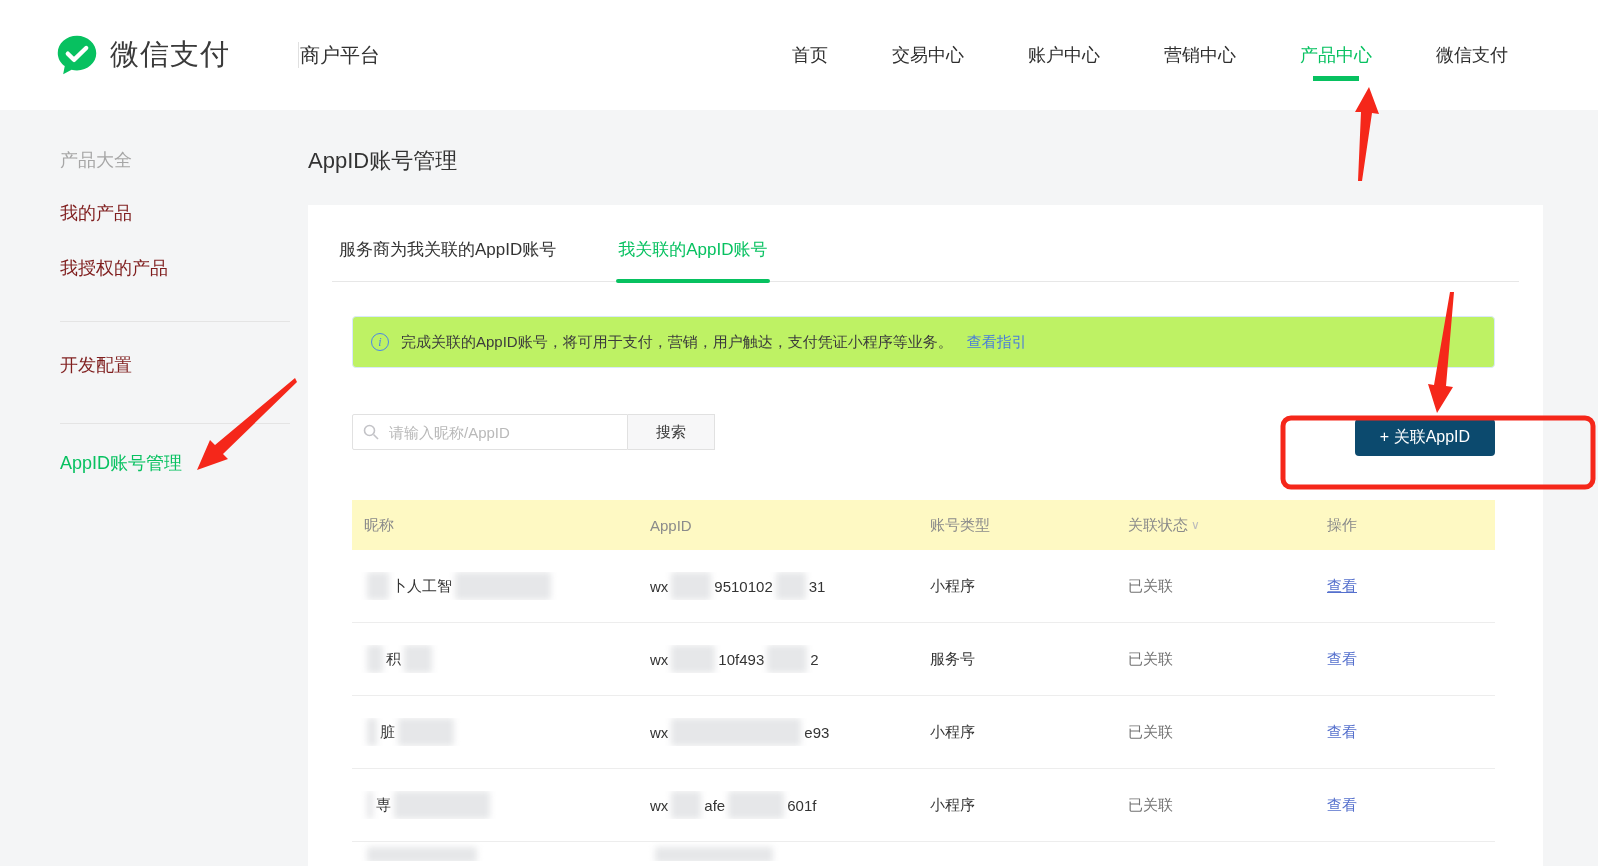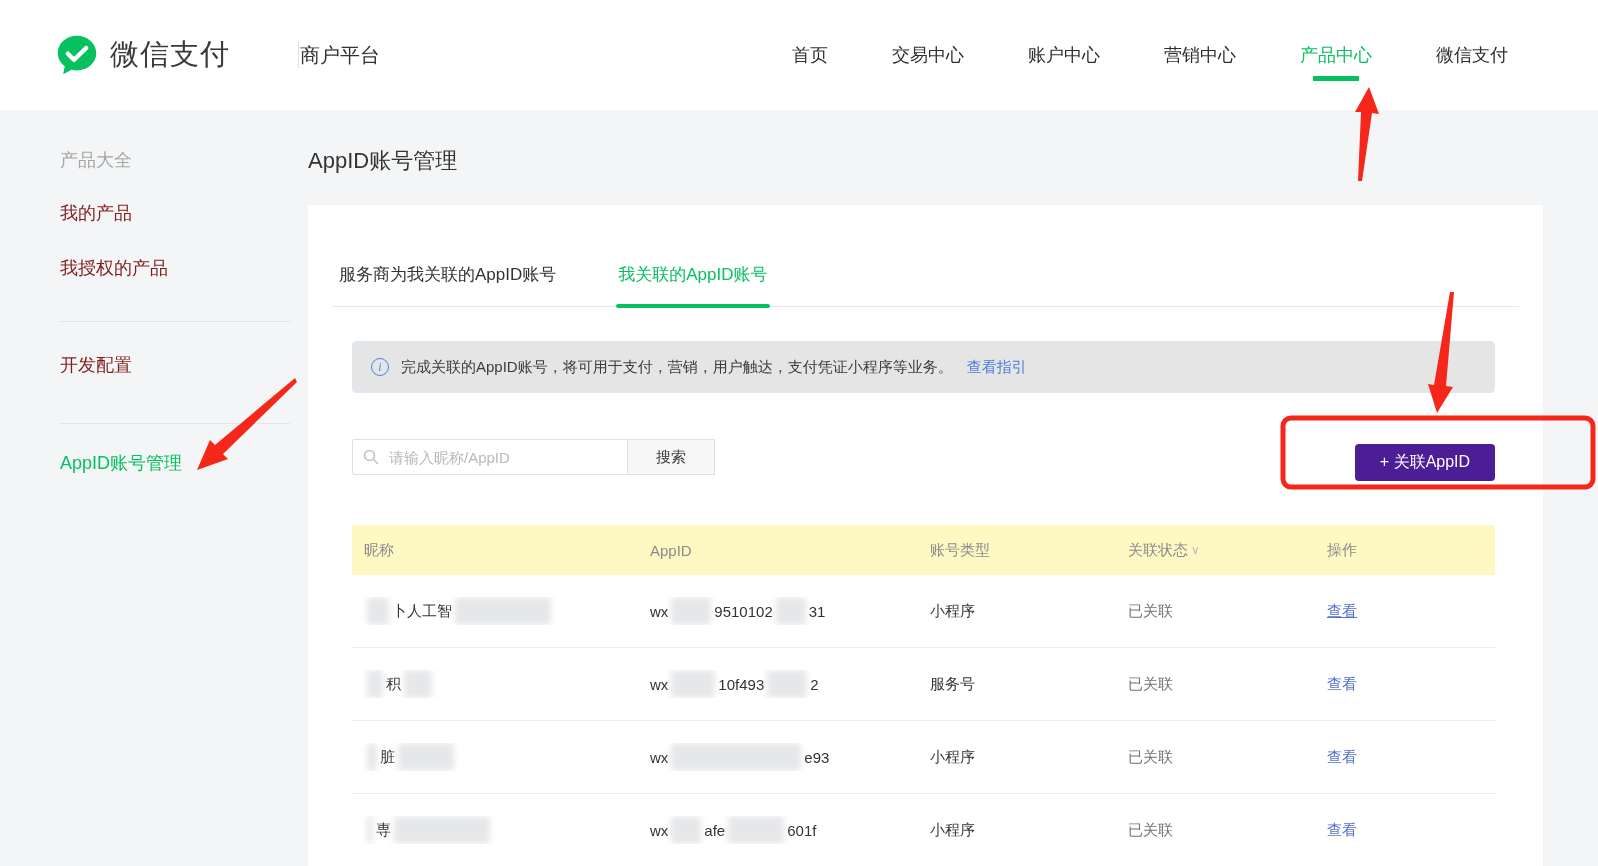--- a/index.html
+++ b/index.html
@@ -22,38 +22,38 @@
   
   .sidebar{ position:absolute; left:0; top:110px; width:288px; height:756px;}
   .side-entry{ position:absolute; left:60px; font-size:18px; line-height:24px; color:#7f1d1d; cursor:pointer; white-space:nowrap;}
   .side-section{ color:#a6a6a6; cursor:default;}
   .side-entry.active{ color:#07c160;}
   .side-divider{ position:absolute; left:60px; width:230px; height:1px; background:#e4e4e4;}
   
   .page-title{ position:absolute; left:308px; top:146px; font-size:22px; font-weight:500; color:#333;}
   .content-card{ position:absolute; left:308px; top:205px; width:1235px; height:661px; background:#fff; padding:0 24px; overflow:hidden;}
   
-  .tabs{ margin-top:59px; display:flex; gap:58px; padding-left:5px; border-bottom:1px solid #e7e7e7;}
+  .tabs{ margin-top:34px; display:flex; gap:58px; padding-left:5px; border-bottom:1px solid #e7e7e7;}
   .tab{ position:relative; font-size:17px; color:#333; padding:0 2px 20px 2px; line-height:22px; cursor:pointer; white-space:nowrap;}
   .tab.active{ color:#07c160;}
   .tab-underline{ position:absolute; left:0; bottom:-2px; width:100%; height:4px; background:#07c160; border-radius:2px;}
   
-  .info-banner{ margin:34px 24px 0 20px; height:52px; background:#e5e5e5; border:1px solid #d9e9fa; border-radius:4px; display:flex; align-items:center; padding:0 18px; font-size:15px; color:#3c3c3c;}
+  .info-banner{ margin:34px 24px 0 20px; height:52px; background:#bef264; border:1px solid #d9e9fa; border-radius:4px; display:flex; align-items:center; padding:0 18px; font-size:15px; color:#3c3c3c;}
   .info-icon{ width:18px; height:18px; border:1.5px solid #4a86e8; border-radius:50%; color:#4a86e8; font-size:12px; font-style:italic; font-family:"Liberation Serif", serif; display:flex; align-items:center; justify-content:center; margin-right:12px; flex:none;}
   .info-icon::after{ content:"i"; }
   .banner-link{ color:#4a7edb; margin-left:14px; cursor:pointer; white-space:nowrap;}
   
   .toolbar-row{ margin:46px 24px 0 20px; display:flex; justify-content:space-between; align-items:flex-start;}
   .search-group{ display:flex;}
   .search-box{ position:relative;}
   .search-input{ width:276px; height:36px; border:1px solid #e1e1e1; border-radius:2px 0 0 2px; padding:0 10px 0 36px; font-size:15px; color:#333; outline:none; background:#fff;}
   .search-input::placeholder{ color:#b9b9b9;}
   .search-glyph{ position:absolute; left:11px; top:10px;}
   .search-button{ width:87px; height:36px; background:#f7f7f8; border:1px solid #e1e1e1; border-left:none; font-size:15px; color:#3c3c3c; cursor:pointer; font-family:inherit;}
-  .link-appid-button{ margin-top:5px; height:37px; min-width:140px; padding:0 22px; background:#4c1d95; color:#fff; border:none; border-radius:4px; font-size:16px; font-weight:500; cursor:pointer; font-family:inherit;}
+  .link-appid-button{ margin-top:5px; height:37px; min-width:140px; padding:0 22px; background:#0c4a6e; color:#fff; border:none; border-radius:4px; font-size:16px; font-weight:500; cursor:pointer; font-family:inherit;}
   
   .data-table{ margin:44px 24px 0 20px;}
   .thead{ display:flex; height:50px; align-items:center; background:#fef9c3; color:#8b8b8b; font-size:15px;}
   .cell{ padding-left:12px; display:flex; align-items:center; white-space:nowrap; overflow:hidden;}
   .col-nick{ width:286px; flex:none;}
   .col-appid{ width:280px; flex:none;}
   .col-type{ width:198px; flex:none;}
   .col-status{ width:199px; flex:none;}
   .col-action{ flex:1;}
   .sort-caret{ color:#bcbcbc; font-size:12px; margin-left:3px;}

